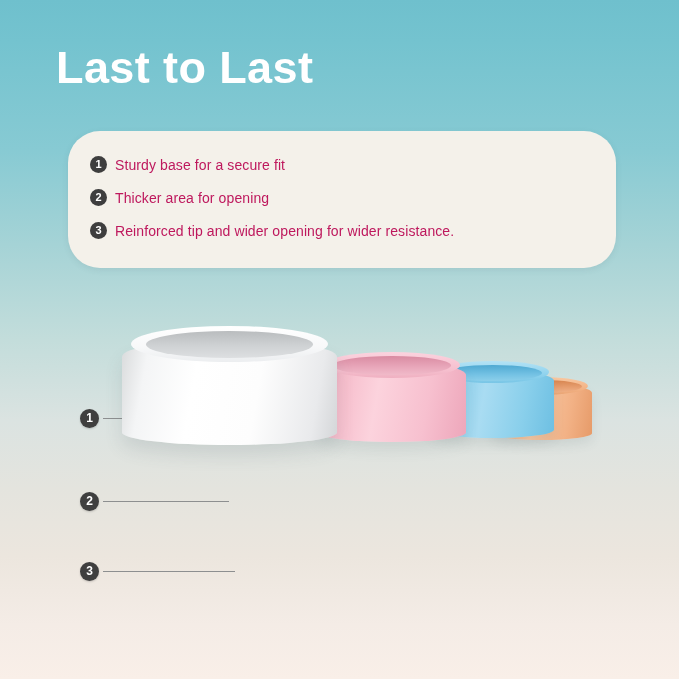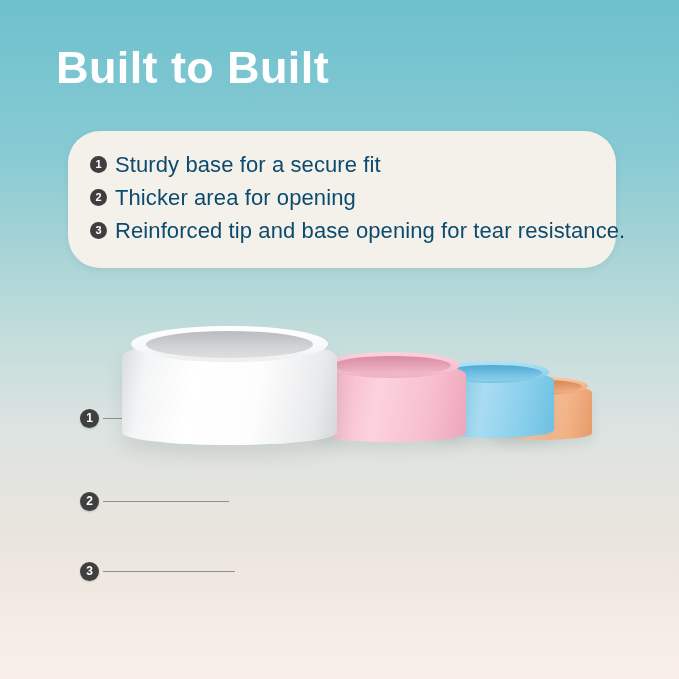--- a/index.html
+++ b/index.html
@@ -77,22 +77,22 @@
     border-radius: 50%;
     background: #3e3e3e;
     color: #ffffff;
     font-size: 11px;
     font-weight: bold;
     line-height: 17px;
     text-align: center;
     margin-right: 8px;
   }
   .feature-text {
-    font-size: 22px;
-    color: #0c4a6e;
+    font-size: 14px;
+    color: #be185d;
     letter-spacing: 0.1px;
     white-space: nowrap;
   }
 
   
   .scene {
     position: absolute;
     left: 0;
     top: 300px;
     width: 679px;
@@ -223,38 +223,38 @@
   #callout-2 { left: 80px; top: 492px; }
   #callout-2 .leader { width: 126px; }
   #callout-3 { left: 80px; top: 562px; }
   #callout-3 .leader { width: 132px; }
 </style>
 </head>
 <body>
 
 <div class="poster">
 
-  <div class="title">Built to Built</div>
+  <div class="title">Last to Last</div>
 
   <div class="card">
     <div class="card-list">
 
       <div class="feature-row">
         <div class="badge">1</div>
         <div class="feature-text">Sturdy base for a secure fit</div>
       </div>
 
       <div class="feature-row">
         <div class="badge">2</div>
         <div class="feature-text">Thicker area for opening</div>
       </div>
 
       <div class="feature-row">
         <div class="badge">3</div>
-        <div class="feature-text">Reinforced tip and base opening for tear resistance.</div>
+        <div class="feature-text">Reinforced tip and wider opening for wider resistance.</div>
       </div>
 
     </div>
   </div>
 
   <div class="scene">
 
     <div class="cup" id="cup-orange">
       <svg class="cone" viewBox="0 0 100 120" preserveAspectRatio="none">
         <polygon points="18,45 82,45 55,118 42,118" fill="#f3b184"></polygon>

